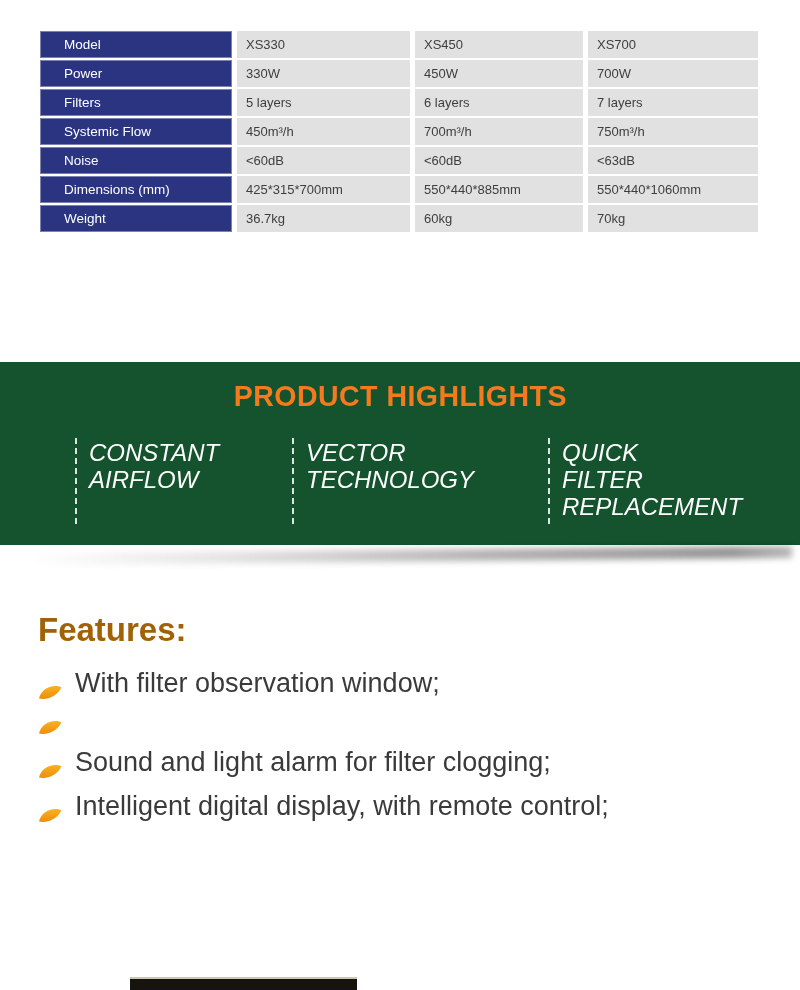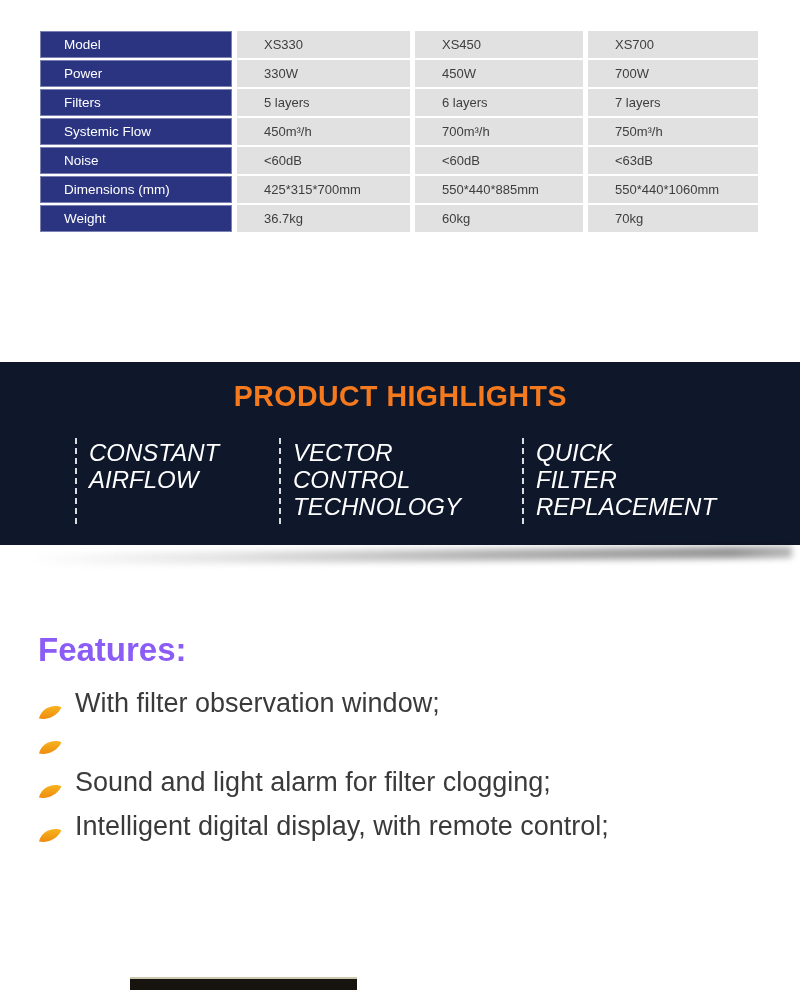--- a/index.html
+++ b/index.html
@@ -35,46 +35,47 @@
   .tlabel {
     background: #2b3480;
     border: 1px solid rgba(255,255,255,0.38);
     color: #ffffff;
     padding-left: 23px;
     font-size: 13.5px;
   }
   .tval {
     background: #e1e1e1;
     color: #3e3e3e;
-    padding-left: 27px;
+    padding-left: 9px;
   }
 
   
   .banner {
     position: absolute;
     top: 362px;
     left: 0;
     width: 800px;
     height: 183px;
-    background: #0f172a;
+    background: #14532d;
   }
   .banner-title {
     margin-top: 17px;
     text-align: center;
     font-size: 30px;
     font-weight: bold;
     letter-spacing: 0.5px;
     color: #f5791d;
   }
   .banner-title span { display: inline-block; transform: scaleX(0.95); }
   .highlights {
     position: absolute;
     top: 76px;
     left: 75px;
     display: flex;
+    gap: 13px;
   }
   .hl-item {
     border-left: 2px dashed rgba(255,255,255,0.85);
     padding-left: 12px;
     padding-top: 1px;
     min-height: 86px;
   }
   .hl-item.c1 { width: 204px; }
   .hl-item.c2 { width: 243px; }
   .hl-item.c3 { width: 250px; }
@@ -105,23 +106,22 @@
   
   .features {
     position: absolute;
     top: 611px;
     left: 38px;
     width: 725px;
   }
   .features-heading {
     font-size: 33px;
     font-weight: bold;
-    color: #8b5cf6;
+    color: #a16207;
     margin-bottom: 17px;
-    margin-top: 20px;
   }
   .feature-item {
     display: flex;
     align-items: flex-end;
     margin-bottom: 10px;
   }
   .leaf {
     flex: none;
     width: 24px;
     height: 15px;
@@ -199,21 +199,20 @@
     <div class="banner-title">
       <span>PRODUCT HIGHLIGHTS</span>
     </div>
     <div class="highlights">
       <div class="hl-item c1">
         <div class="hl-line">CONSTANT</div>
         <div class="hl-line">AIRFLOW</div>
       </div>
       <div class="hl-item c2">
         <div class="hl-line">VECTOR</div>
-        <div class="hl-line">CONTROL</div>
         <div class="hl-line">TECHNOLOGY</div>
       </div>
       <div class="hl-item c3">
         <div class="hl-line">QUICK</div>
         <div class="hl-line">FILTER</div>
         <div class="hl-line">REPLACEMENT</div>
       </div>
     </div>
   </div>
   <div class="banner-shadow"></div>

